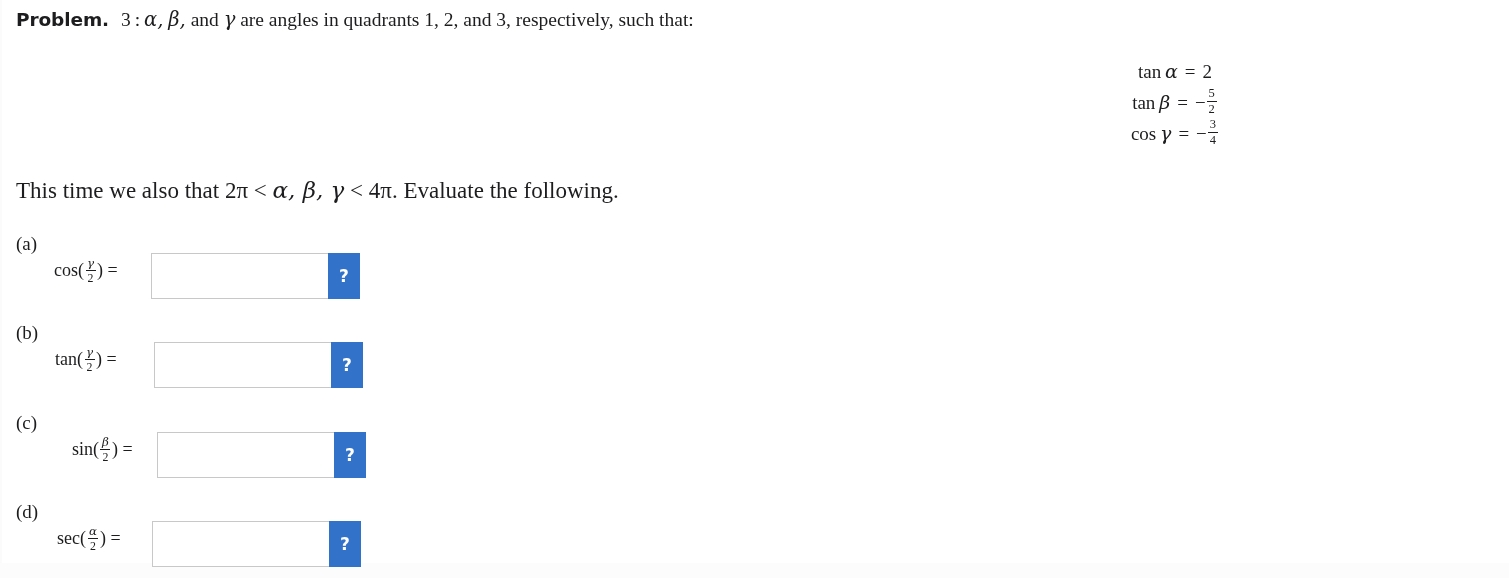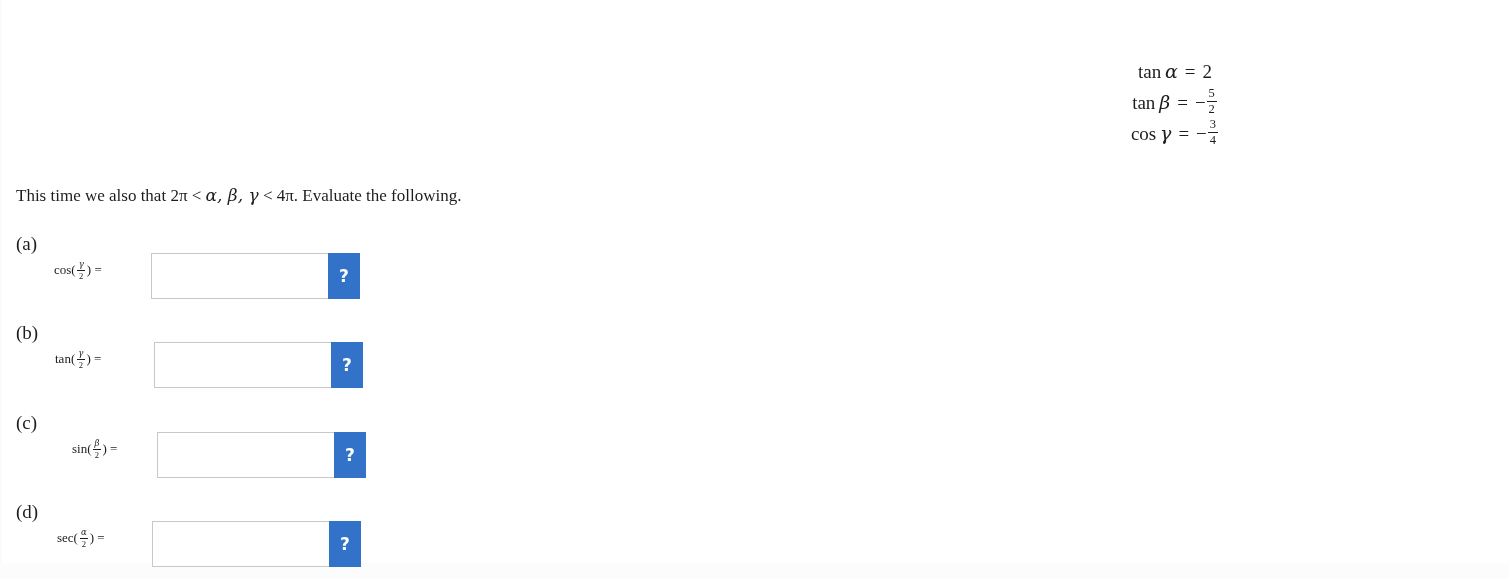--- a/index.html
+++ b/index.html
@@ -87,42 +87,42 @@
     height: 31px;
   }
   .given-row .lhs { display: inline-block; min-width: 0; }
   .eqsign { margin: 0 7px; }
 
   
   .condition-line {
     position: absolute;
     left: 16px;
     top: 178px;
-    font-size: 17px;
-    line-height: 34px;
+    font-size: 23px;
+    line-height: 24px;
     white-space: nowrap;
   }
 
   
   .answer-row {
     position: absolute;
     left: 16px;
     height: 74px;
   }
   .row-tag {
     position: absolute;
     left: 0;
     top: 0;
     font-size: 19px;
     line-height: 24px;
   }
   .row-expr {
     position: absolute;
     top: 24px;
-    font-size: 13px;
+    font-size: 18px;
     line-height: 28px;
     white-space: nowrap;
   }
   .answer-field {
     position: absolute;
     top: 21px;
     display: flex;
     align-items: stretch;
     height: 46px;
   }
@@ -156,20 +156,23 @@
   }
 </style>
 </head>
 <body>
 
 <div class="page">
 
   <div class="page-edge-left"></div>
   <div class="page-footer-shade"></div>
 
+  <div class="problem-line">
+    <span class="problem-label">Problem.</span><span class="problem-body"><span>3</span> <span>:</span> <span class="mi-g">α,</span>&nbsp;<span class="mi-g">β,</span>&nbsp;<span>and</span>&nbsp;<span class="mi-g">γ</span>&nbsp;<span>are angles in quadrants 1, 2, and 3, respectively, such that:</span></span>
+  </div>
 
   <div class="givens">
 
     <div class="given-row">
       <span class="lhs"><span class="mop">tan</span> <span class="mi-g">α</span></span>
       <span class="eqsign">=</span>
       <span>2</span>
     </div>
 
     <div class="given-row">

